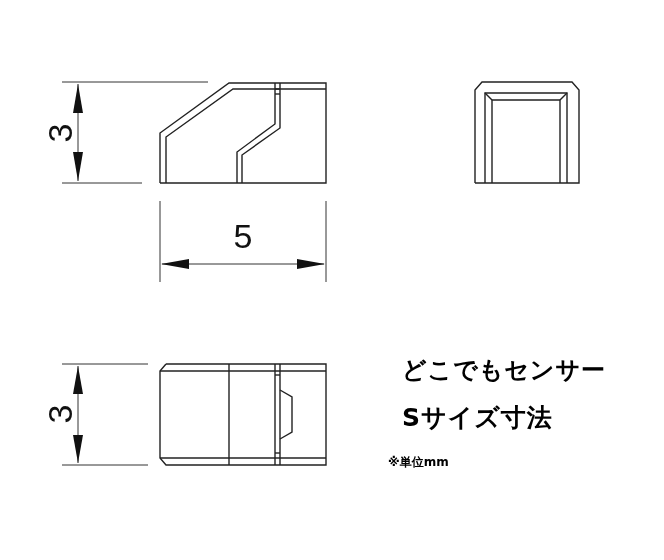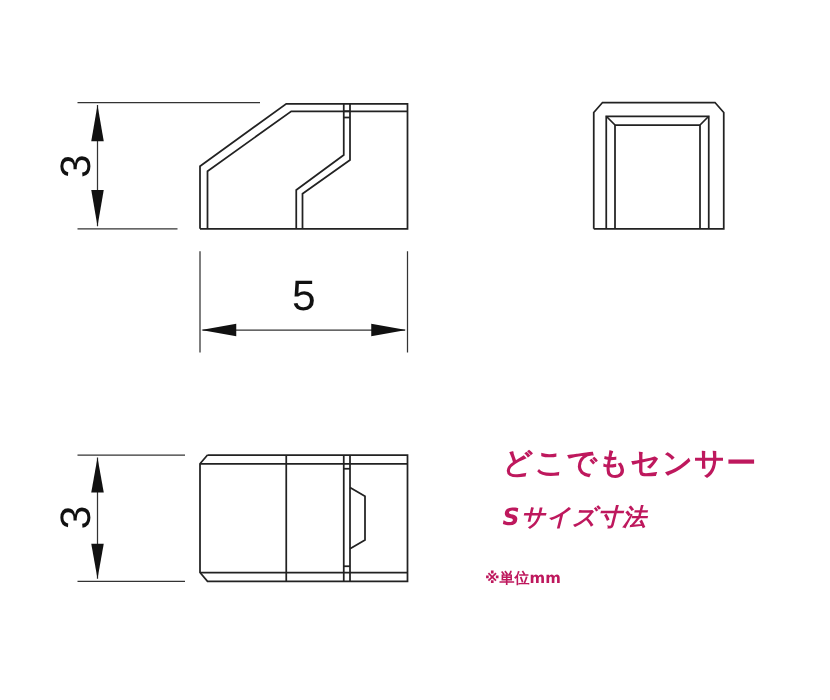--- a/index.html
+++ b/index.html
@@ -4,24 +4,24 @@
 <style>
   html, body { margin: 0; padding: 0; background: #ffffff; }
   body { width: 664px; height: 560px; position: relative; overflow: hidden; }
   #drawing { position: absolute; left: 0; top: 0; width: 664px; height: 560px; }
   .ln { stroke: #222; stroke-width: 1.4; fill: none; }
   .ext { stroke: #333; stroke-width: 1; fill: none; }
   .arrow { fill: #111; }
   .dim { font-family: "Liberation Sans", "DejaVu Sans", sans-serif; font-size: 34px; fill: #111; }
   .title {
     position: absolute; font-family: "DejaVu Sans", "Liberation Sans", sans-serif;
-    font-weight: bold; color: #be185d; white-space: nowrap; letter-spacing: 1px;
+    font-weight: bold; color: #000000; white-space: nowrap; letter-spacing: 1px;
   }
   #title1 { left: 402px; top: 354px; font-size: 24px; }
-  #title2 { left: 402px; top: 401px; font-size: 19px; font-style: italic; }
+  #title2 { left: 402px; top: 401px; font-size: 25px; }
   #note { left: 388px; top: 454px; font-size: 12px; letter-spacing: 0; }
 </style>
 </head>
 <body>
 
 <svg id="drawing" viewBox="0 0 664 560" xmlns="http://www.w3.org/2000/svg">
 
   <g>
 
     <line class="ext" x1="62" y1="82" x2="208" y2="82"></line>

